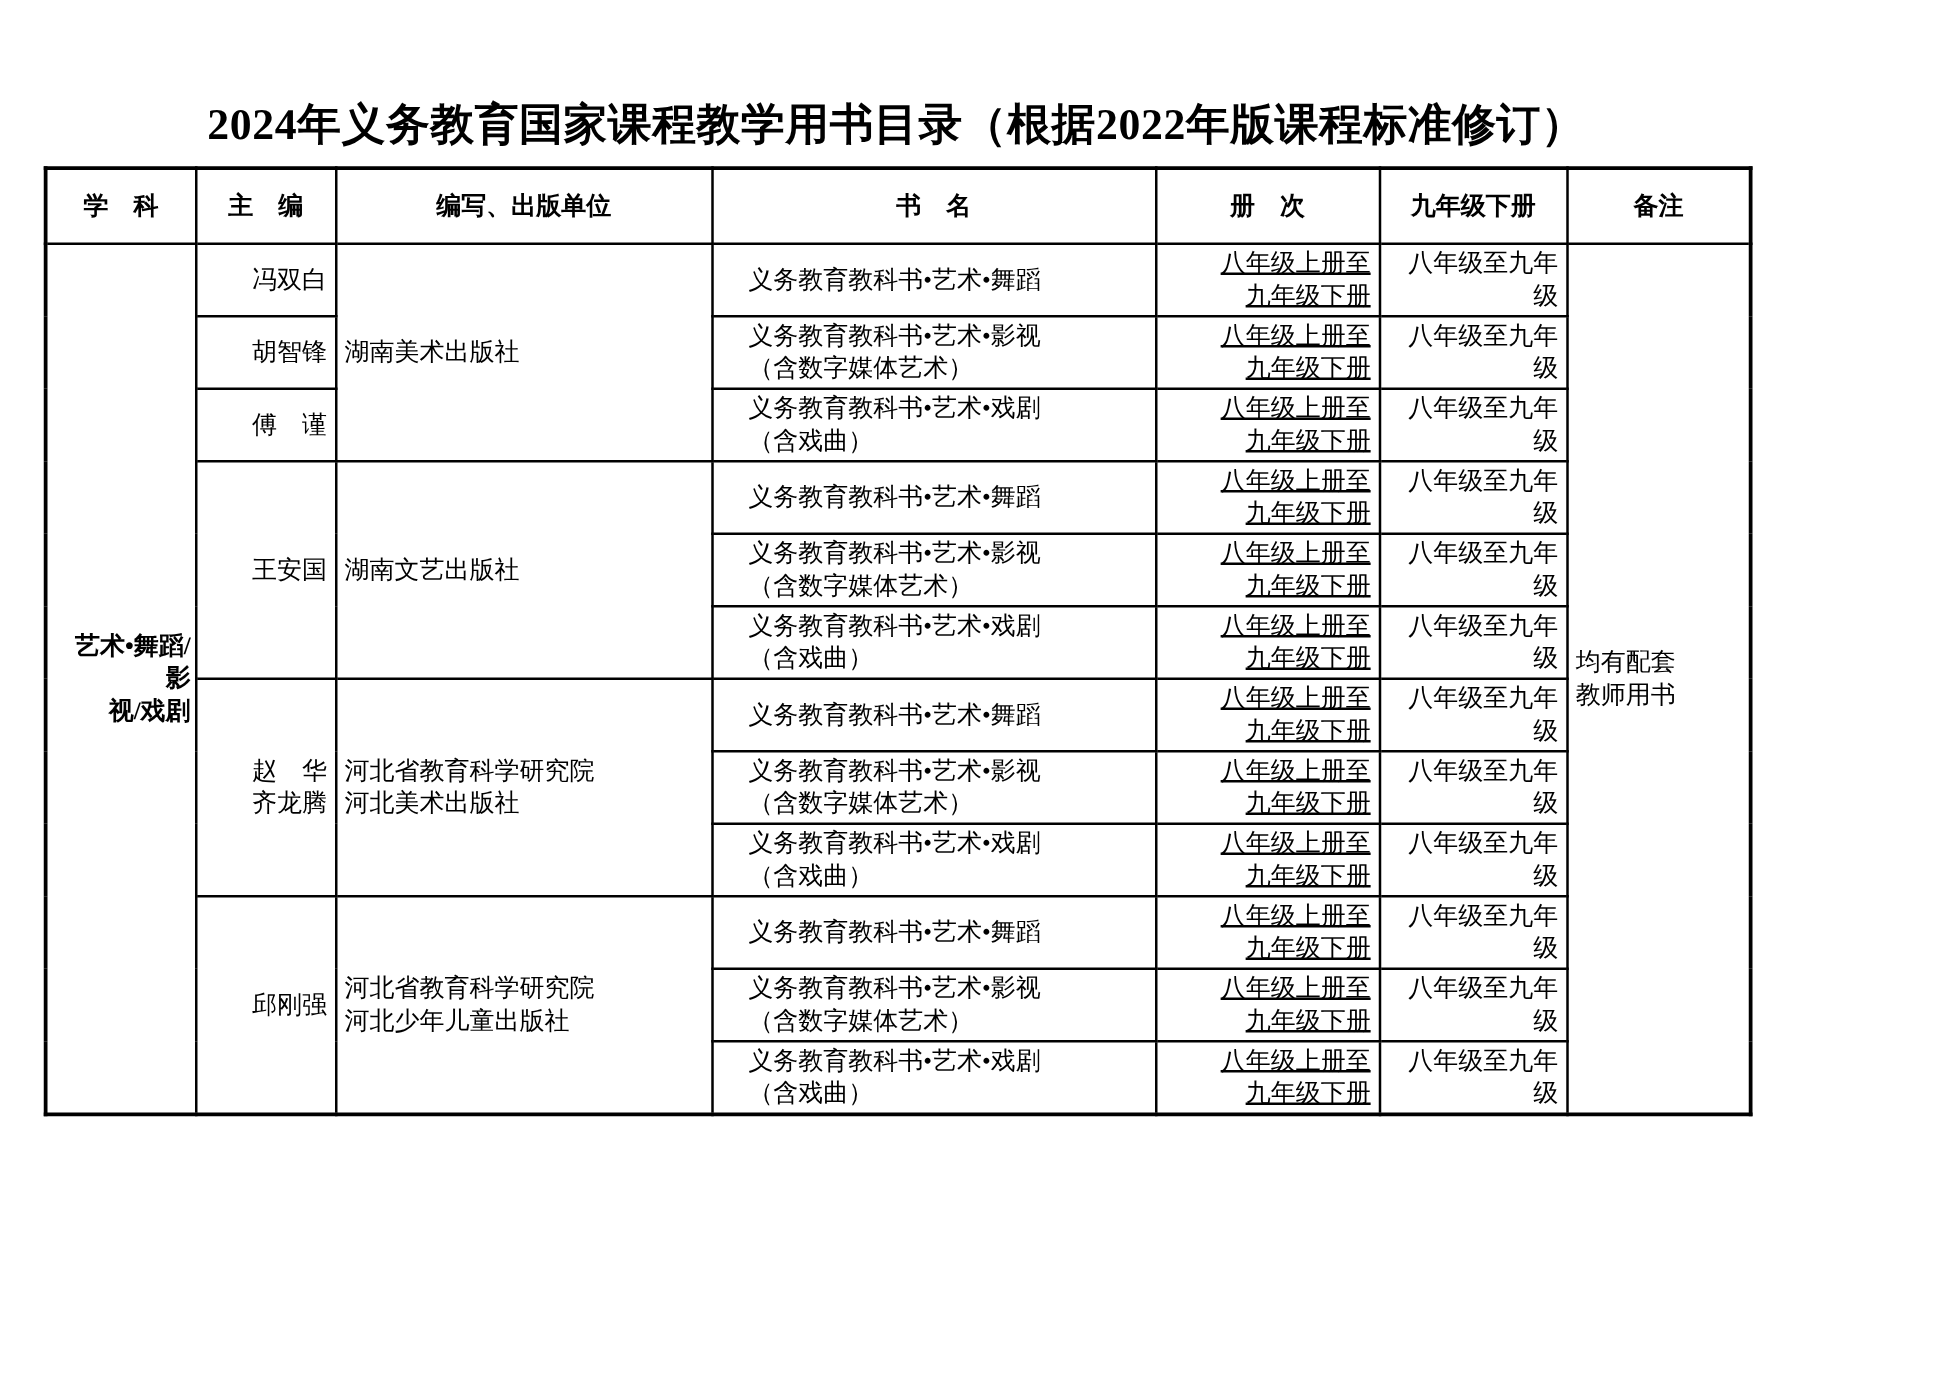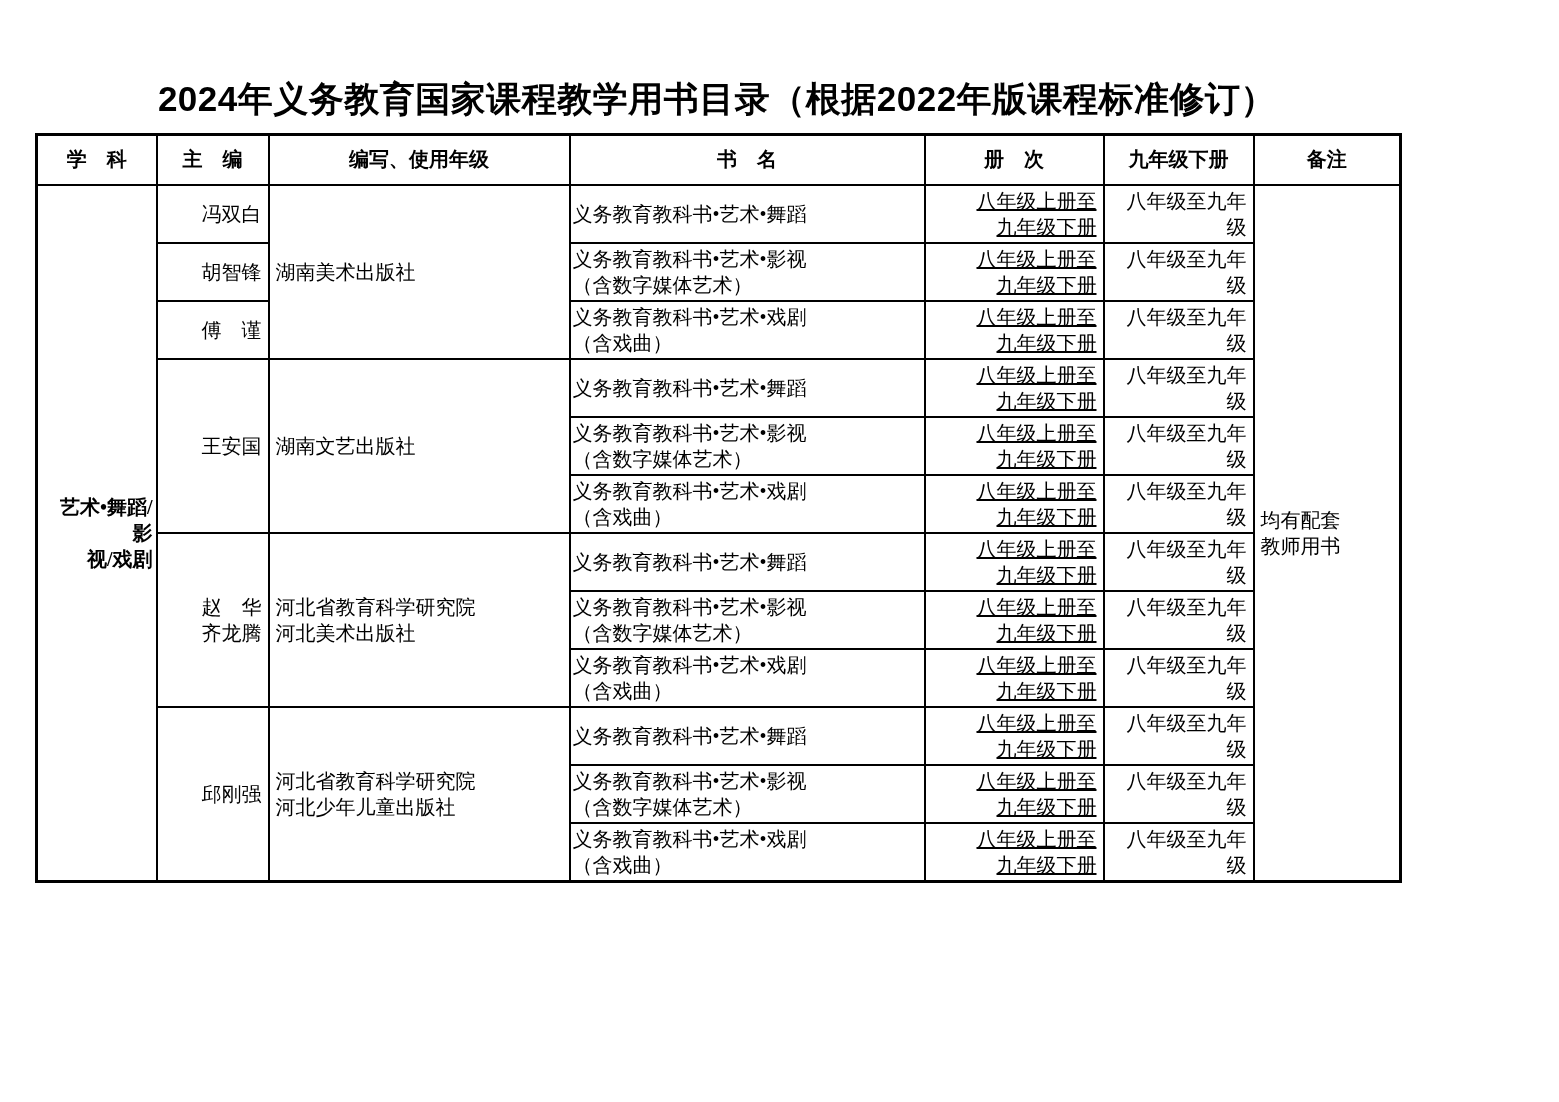--- a/index.html
+++ b/index.html
@@ -8,54 +8,54 @@
     width: 1559px; height: 1102px;
     background: #ffffff; color: #000000;
     font-family: "Liberation Serif", serif;
   }
   .page { position: relative; width: 1559px; height: 1102px; overflow: hidden; }
 
   .doc-title {
     position: absolute; top: 76px; left: 35px; width: 1364px;
     margin: 0; text-align: center;
     font-size: 35px; font-weight: bold; letter-spacing: 0.5px;
-    font-family: Liberation Sans, sans-serif;
+    font-family: Liberation Serif, serif;
     white-space: nowrap;
   }
 
   table.catalog {
     position: absolute; top: 133px; left: 35px;
     border-collapse: collapse; table-layout: fixed;
     width: 1364px;
     border: 3px solid #000;
   }
   table.catalog th, table.catalog td {
     border: 2px solid #000;
     overflow: hidden;
     vertical-align: middle;
   }
   tr.header-row th {
-    height: 50px;
+    height: 60px;
     font-size: 20px; font-weight: bold;
     text-align: center;
     padding: 0 12px;
     white-space: nowrap;
     margin-left: 24px;
   }
   tbody tr { height: 58px; }
   tbody td {
     font-size: 20px;
     line-height: 1.3;
     padding: 2px 6px;
     white-space: pre-line;
   }
   td.subject-cell  { text-align: right; font-weight: bold; padding: 2px 3px; }
   td.editor-cell   { text-align: right; }
   td.publisher-cell{ text-align: left; padding-left: 6px; border-radius: 30px; }
-  td.book-cell     { text-align: left; padding-left: 2px; }
+  td.book-cell     { text-align: left; padding-left: 28px; }
   td.volume-cell   { text-align: right; text-decoration: underline; }
   td.grade-cell    { text-align: right; }
   td.remark-cell   { text-align: left; }
 
   .page-footer {
     position: absolute; top: 1006px; left: 0; width: 1559px;
     text-align: center; font-size: 20px;
     letter-spacing: 2px;
   }
 </style>
@@ -73,21 +73,21 @@
       <col style="width:301px">
       <col style="width:355px">
       <col style="width:179px">
       <col style="width:150px">
       <col style="width:147px">
     </colgroup>
     <thead>
       <tr class="header-row">
         <th>学　科</th>
         <th>主　编</th>
-        <th>编写、使用年级</th>
+        <th>编写、出版单位</th>
         <th>书　名</th>
         <th>册　次</th>
         <th>九年级下册</th>
         <th>备注</th>
       </tr>
     </thead>
     <tbody>
 
       <tr>
         <td class="subject-cell" rowspan="12">艺术•舞蹈/影

